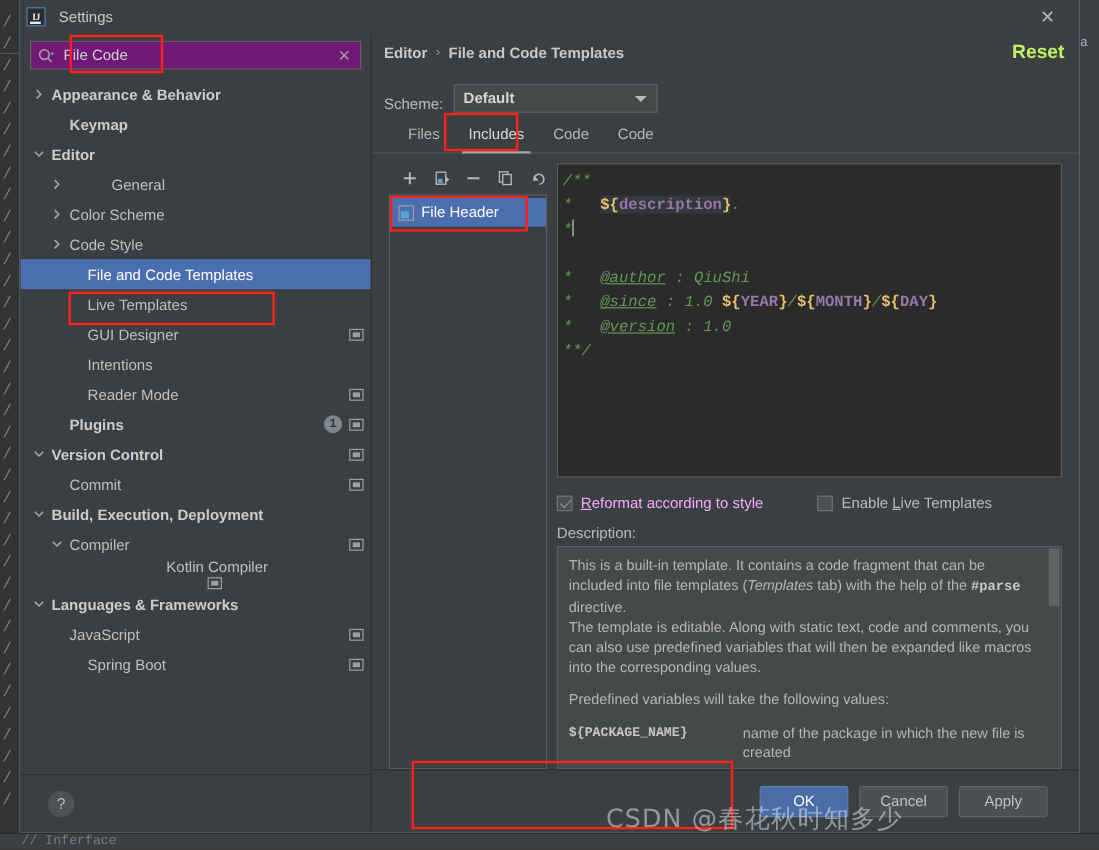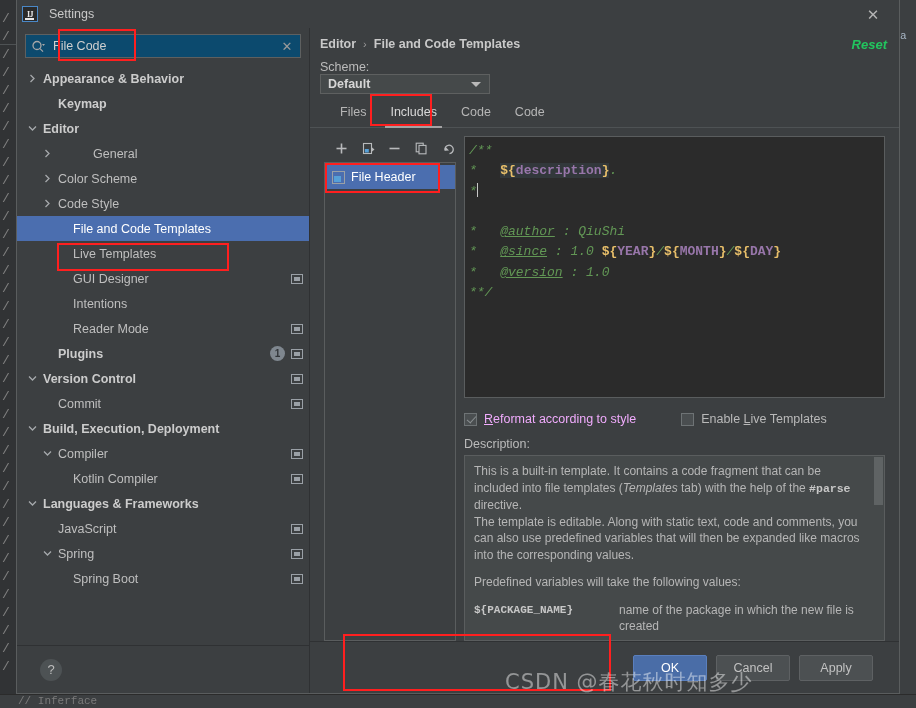--- a/index.html
+++ b/index.html
@@ -81,21 +81,21 @@
 
   #dialog-body { flex: 1; display: flex; min-height: 0; }
 
   
   #left-col {
     width: 292px; display: flex; flex-direction: column;
     background: #3c3f41; flex-shrink: 0;
   }
   #search-wrap { padding: 6px 8px 4px 8px; position: relative; }
   #search-box {
-    height: 24px; background: #0c4a6e; border: 1px solid #5e6060;
+    height: 24px; background: #701a75; border: 1px solid #5e6060;
     display: flex; align-items: center; position: relative;
   }
   #search-icon {
     width: 20px; margin-left: 5px; display: flex; align-items: center;
     color: #a0a0a0;
   }
   #search-icon svg { display: block; }
   #search-value {
     flex: 1; color: #cfcfcf; font-size: 12.5px; padding-left: 2px;
   }
@@ -155,27 +155,26 @@
   #right-col {
     flex: 1; display: flex; flex-direction: column; min-width: 0;
     border-left: 1px solid #2f3133; background: #3c3f41;
   }
   #breadcrumb {
     height: 32px; display: flex; align-items: center; padding: 0 12px 0 10px;
     flex-shrink: 0;
   }
   .bc-item { font-size: 12.5px; font-weight: bold; color: #c9c9c9; }
   .bc-sep { margin: 0 7px; color: #9a9a9a; font-size: 11px; }
-  #reset-link { margin-left: auto; color: #22c55e; font-size: 13px;
-                font-weight: bold; cursor: default; font-style: italic; }
+  #reset-link { margin-left: auto; color: #bef264; font-size: 16px;
+                font-weight: bold; cursor: default; }
 
   #scheme-row {
-    height: 34px; display: flex; align-items: flex-start; padding-left: 10px;
+    height: 34px; display: flex; align-items: flex-end; padding-left: 10px;
     flex-shrink: 0;
-    flex-direction: column;
   }
   #scheme-label { font-size: 12.5px; color: #bbbbbb; margin-right: 9px; }
   #scheme-select {
     width: 170px; height: 24px; background: #45494a; border: 1px solid #5e6060;
     display: flex; align-items: center; padding-left: 7px; position: relative;
   }
   #scheme-value { font-size: 12.5px; color: #d6d6d6; font-weight: bold; }
   #scheme-arrow {
     position: absolute; right: 8px; top: 50%; margin-top: -2px;
     width: 0; height: 0; border-left: 5px solid transparent;
@@ -513,48 +512,38 @@
             <div class="tree-row" style="padding-left: 23px;">
               <span class="tw">
                 <svg width="9" height="7" viewBox="0 0 9 7">
                   <path d="M1 1.5 L4.5 5 L8 1.5" fill="none" stroke="#a6a9ac" stroke-width="1.3"></path>
                 </svg>
               </span>
               <span class="tree-label" style="margin-left: 4px;">Compiler</span>
               <span class="tree-spacer"></span>
               <span class="proj-icon"></span>
             </div>
-            <div class="tree-row" style="padding-left: 38px;">
+            <div class="tree-row" style="padding-left: 38px; flex-direction: column;">
               <span class="tw"></span>
               <span class="tree-label" style="margin-left: 4px;">Kotlin Compiler</span>
               <span class="tree-spacer"></span>
               <span class="proj-icon"></span>
             </div>
             <div class="tree-row bold" style="padding-left: 8px;">
               <span class="tw">
                 <svg width="9" height="7" viewBox="0 0 9 7">
                   <path d="M1 1.5 L4.5 5 L8 1.5" fill="none" stroke="#a6a9ac" stroke-width="1.3"></path>
                 </svg>
               </span>
               <span class="tree-label" style="margin-left: 4px;">Languages &amp; Frameworks</span>
               <span class="tree-spacer"></span>
             </div>
             <div class="tree-row" style="padding-left: 23px;">
               <span class="tw"></span>
               <span class="tree-label" style="margin-left: 4px;">JavaScript</span>
-              <span class="tree-spacer"></span>
-              <span class="proj-icon"></span>
-            </div>
-            <div class="tree-row" style="padding-left: 23px;">
-              <span class="tw">
-                <svg width="9" height="7" viewBox="0 0 9 7">
-                  <path d="M1 1.5 L4.5 5 L8 1.5" fill="none" stroke="#a6a9ac" stroke-width="1.3"></path>
-                </svg>
-              </span>
-              <span class="tree-label" style="margin-left: 4px;">Spring</span>
               <span class="tree-spacer"></span>
               <span class="proj-icon"></span>
             </div>
             <div class="tree-row" style="padding-left: 38px;">
               <span class="tw"></span>
               <span class="tree-label" style="margin-left: 4px;">Spring Boot</span>
               <span class="tree-spacer"></span>
               <span class="proj-icon"></span>
             </div>
           </div>

